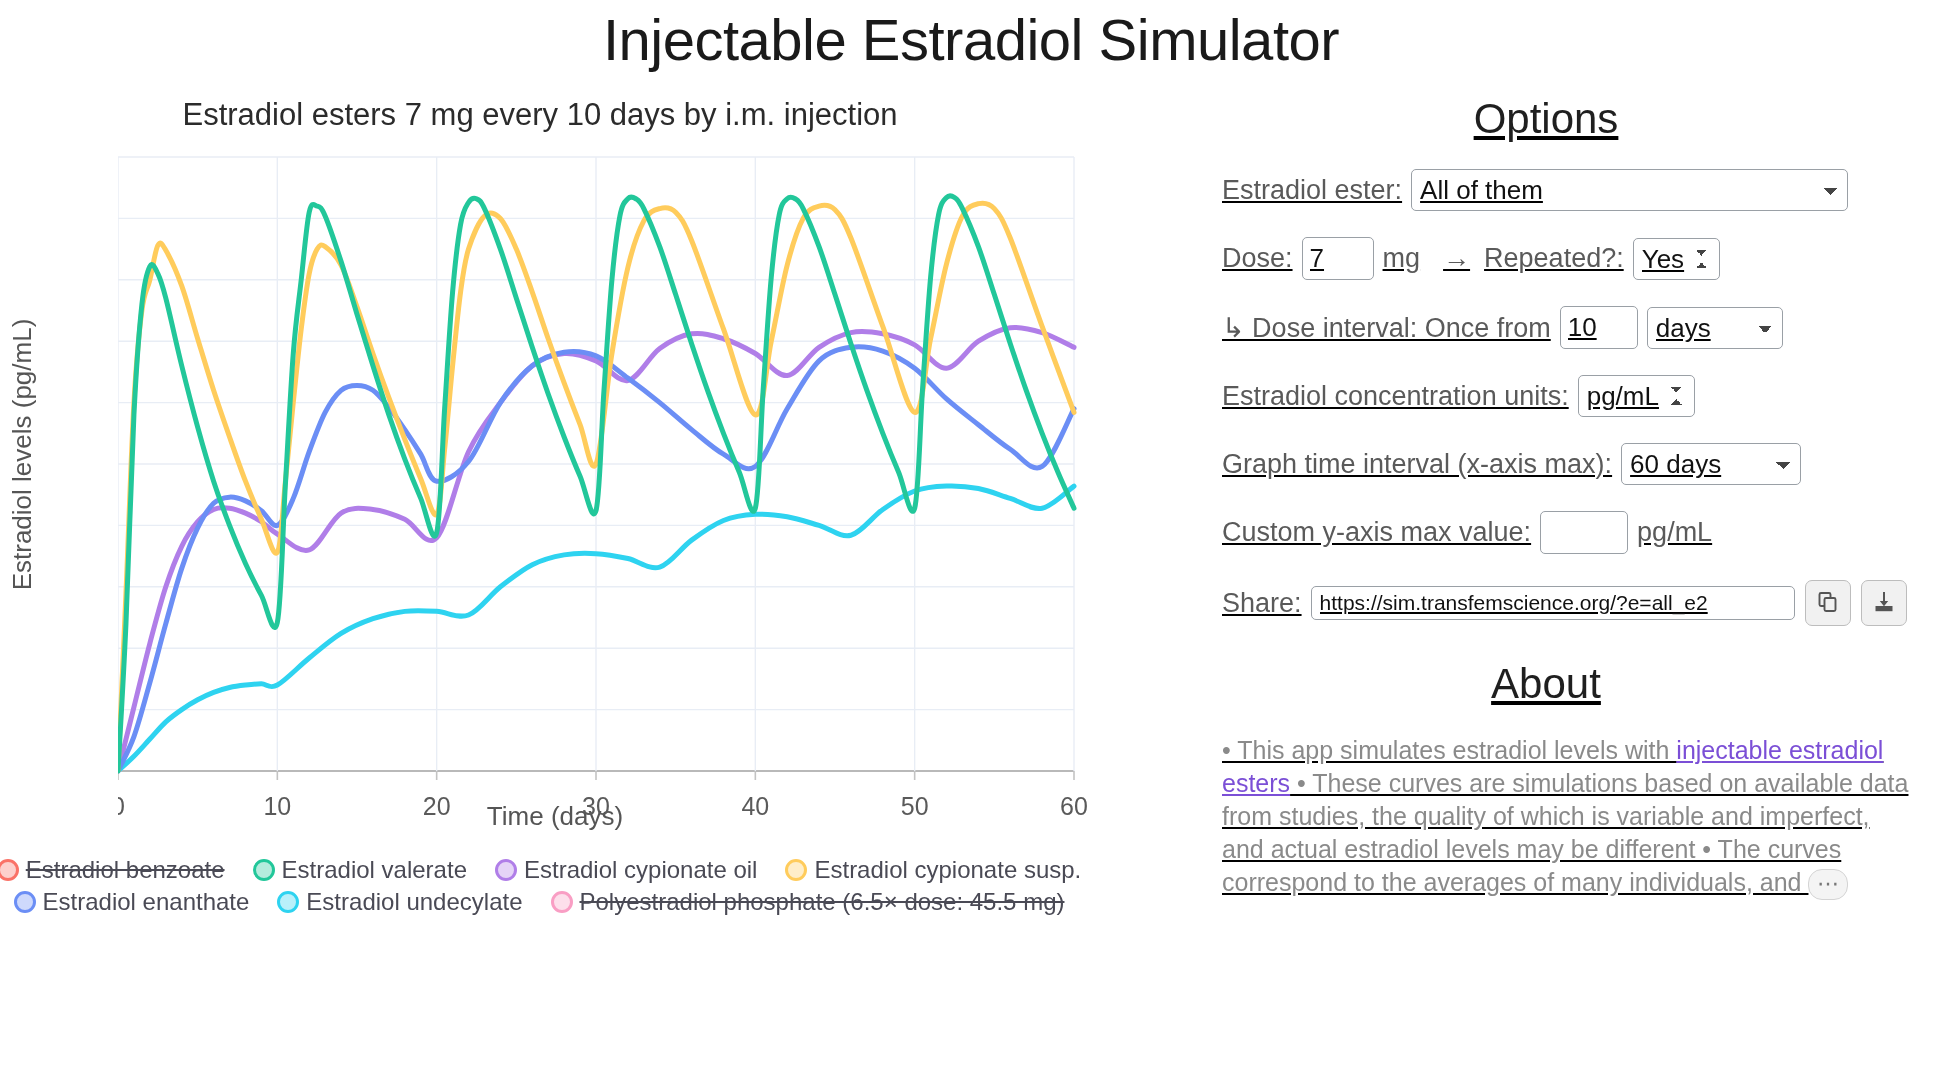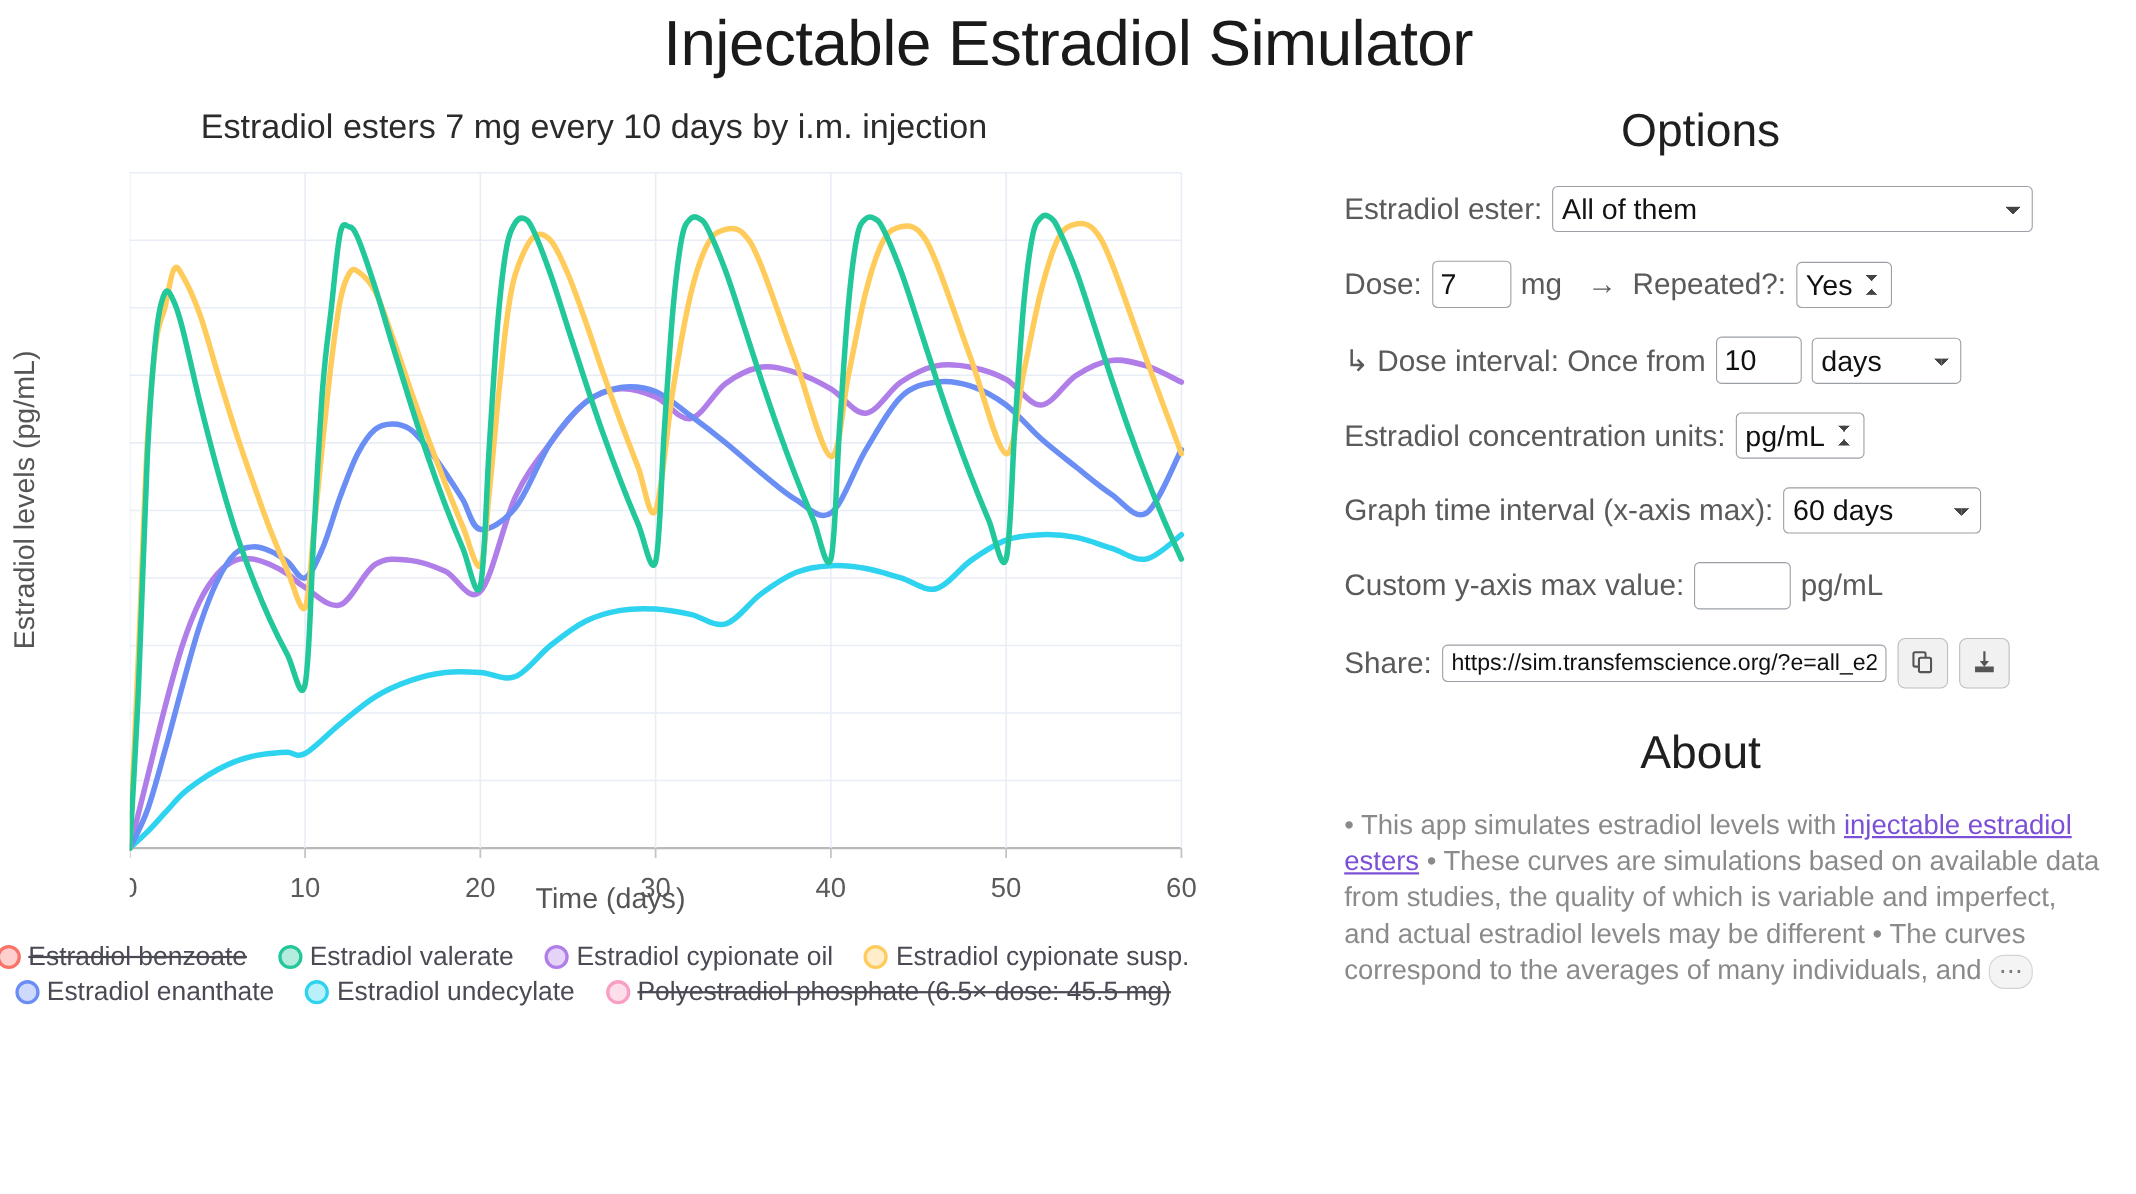--- a/index.html
+++ b/index.html
@@ -13,21 +13,21 @@
   .page-title {
     text-align: center;
     font-size: 58px;
     font-weight: 400;
     color: #1a1a1a;
     margin: 6px 0 0 0;
     letter-spacing: -0.5px;
   }
   .layout { display: flex; width: 1942px; }
   .chart-col { width: 1200px; position: relative; }
-  .opt-col   { width: 742px; padding-left: 10px; }
+  .opt-col   { width: 742px; padding-left: 10px; text-decoration: underline; }
 
   
   .chart-title {
     text-align: center;
     font-size: 31px;
     color: #2b2b2b;
     margin: 24px 0 6px 0;
     padding-right: 120px;
   }
   .plot-wrap { position: relative; width: 1200px; height: 660px; }
@@ -132,21 +132,21 @@
     font-family: "Liberation Sans", sans-serif;
     font-size: 26px; color: #111;
     border: 1px solid #9aa0a6;
     border-radius: 5px;
     padding: 5px 7px;
     background: #fff;
   }
   input.dose  { width: 72px; }
   input.ivl   { width: 78px; }
   input.ymax  { width: 88px; }
-  input.share { width: 404px; font-size: 21px; padding: 4px 8px; }
+  input.share { width: 484px; font-size: 21px; padding: 4px 8px; }
   .icon-btn {
     width: 46px; height: 46px;
     margin-left: 10px;
     border: 1px solid #bdbdbd;
     border-radius: 7px;
     background: #f1f1f1;
     display: inline-flex; align-items: center; justify-content: center;
     cursor: pointer;
     padding: 0;
   }

